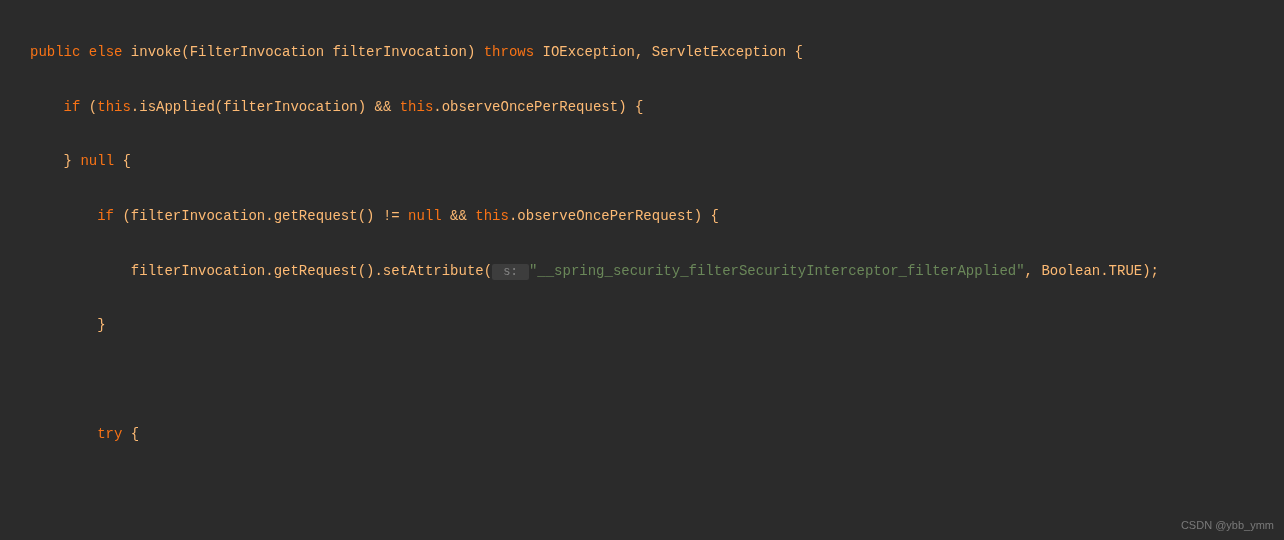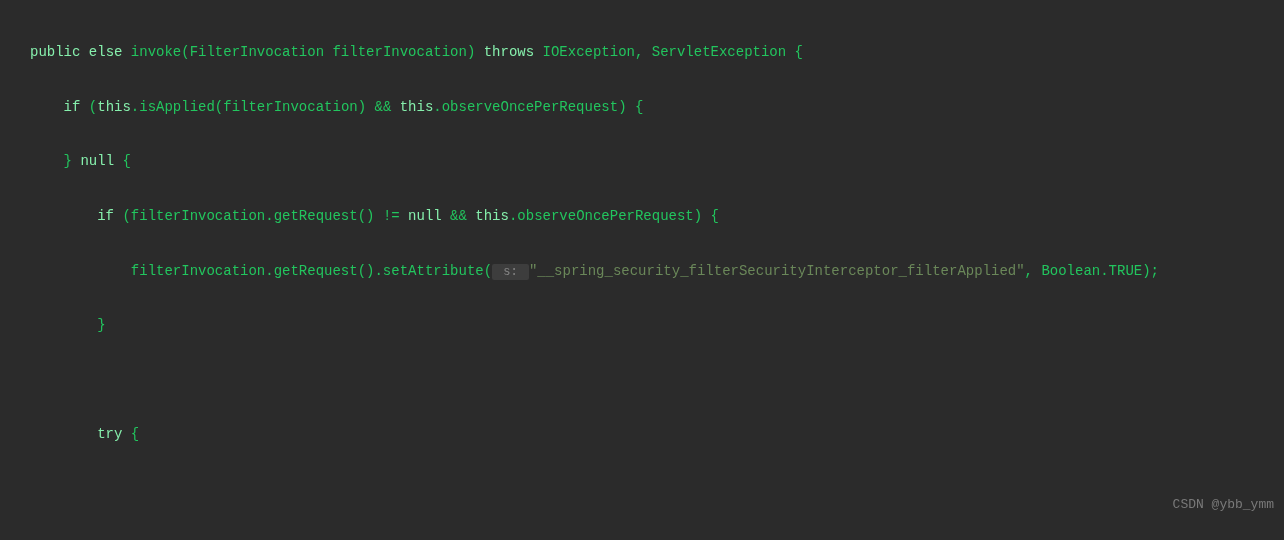--- a/index.html
+++ b/index.html
@@ -21,42 +21,42 @@
     }
     .code-container {
       white-space: pre;
       padding-left: 30px;
     }
     .line {
       display: block;
       position: relative;
     }
     .keyword {
-      color: #86efac;
+      color: #f97316;
     }
     .string {
       color: #6a8759;
     }
     .default {
-      color: #22c55e;
+      color: #fdba74;
     }
     .param-hint {
       background-color: #3d3d3d;
       padding: 1px 4px;
       border-radius: 2px;
       color: #868686;
       font-size: 12px;
     }
     .watermark {
       position: absolute;
-      bottom: 23px;
+      bottom: 4px;
       right: 10px;
       color: #7a7a7a;
-      font-size: 13px;
-      font-family: Liberation Mono, monospace;
+      font-size: 11px;
+      font-family: Liberation Sans, sans-serif;
     }
   </style>
 </head>
 <body>
 
 <div class="code-container">
 <span class="line"><span class="keyword">public</span> <span class="keyword">else</span><span class="default"> invoke(FilterInvocation filterInvocation) </span><span class="keyword">throws</span><span class="default"> IOException, ServletException {</span></span>
 <span class="line">    <span class="keyword">if</span><span class="default"> (</span><span class="keyword">this</span><span class="default">.isApplied(filterInvocation) &amp;&amp; </span><span class="keyword">this</span><span class="default">.observeOncePerRequest) {</span></span>
 <span class="line">    <span class="default">} </span><span class="keyword">null</span><span class="default"> {</span></span>
 <span class="line">        <span class="keyword">if</span><span class="default"> (filterInvocation.getRequest() != </span><span class="keyword">null</span><span class="default"> &amp;&amp; </span><span class="keyword">this</span><span class="default">.observeOncePerRequest) {</span></span>

